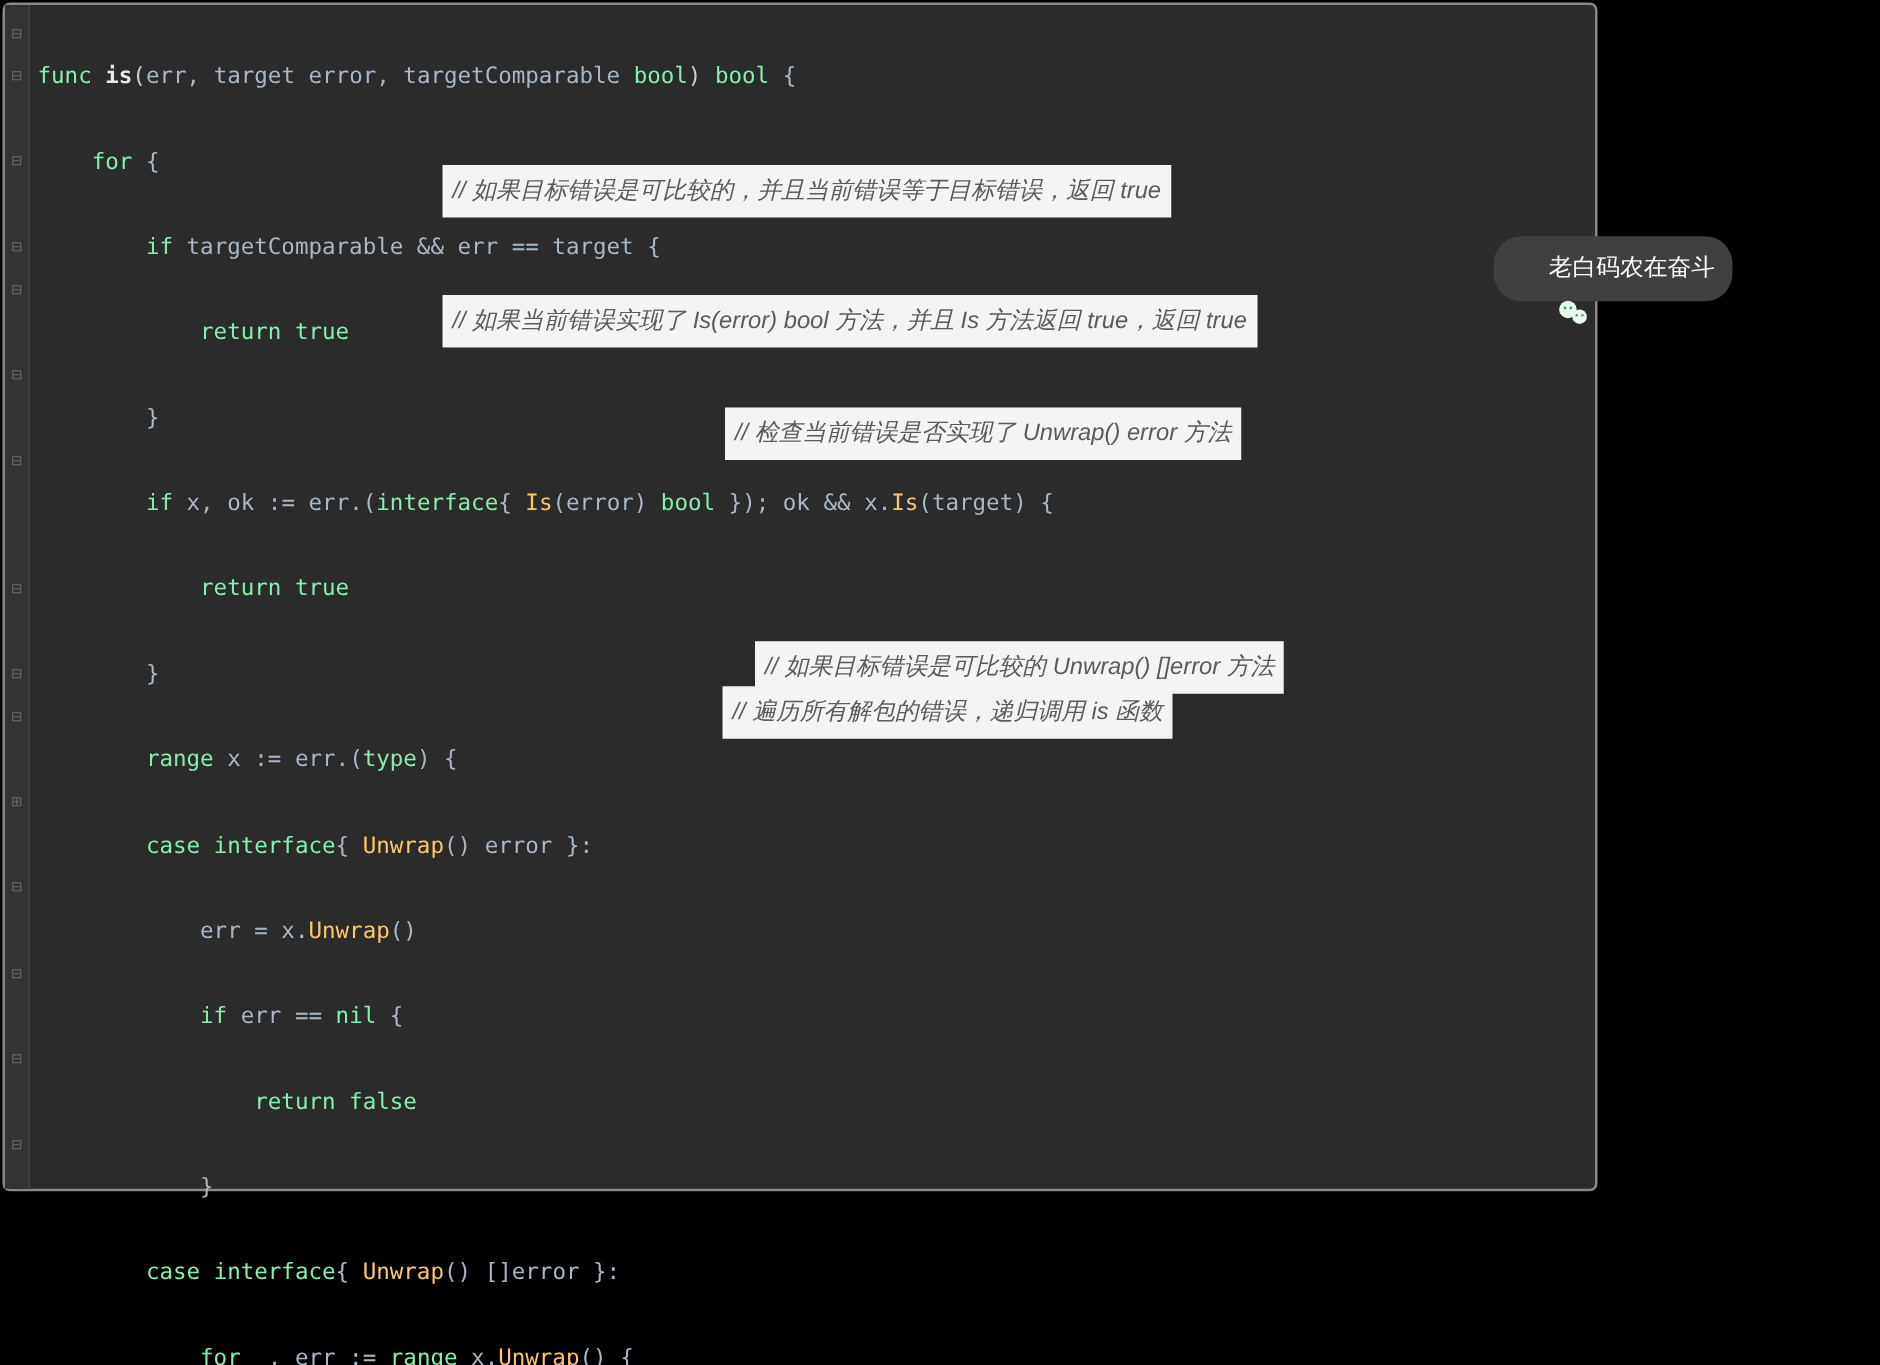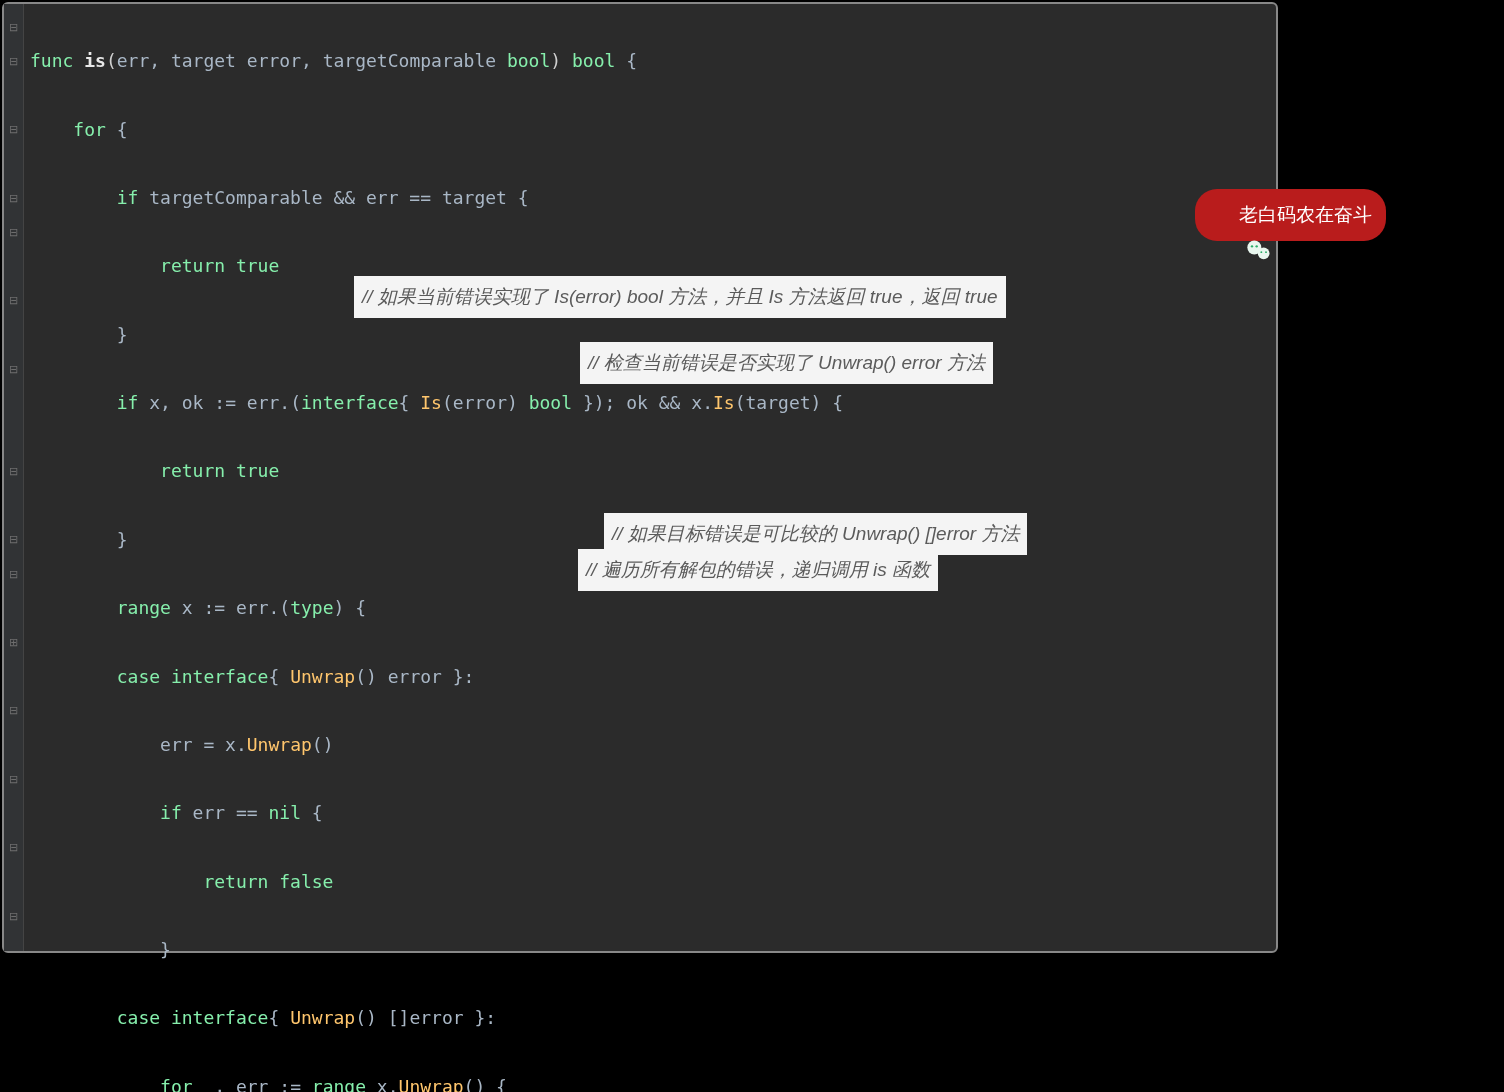--- a/index.html
+++ b/index.html
@@ -63,21 +63,21 @@
     font-style: italic;
     padding: 3px 8px;
     white-space: nowrap;
     z-index: 5;
   }
 
   .badge {
     position: absolute;
     right: -110px;
     top: 185px;
-    background: #b91c1c;
+    background: #404040;
     color: #fff;
     font-family: -apple-system, 'PingFang SC', sans-serif;
     font-size: 19px;
     padding: 8px 14px 8px 44px;
     border-radius: 22px;
     z-index: 10;
     display: flex;
     align-items: center;
   }
   .badge-icon {
@@ -145,22 +145,23 @@
 
 
 
 
 
 
 
 
 
     
-    <div class="overlay-comment" style="top:232px; left:330px;margin-top:40px;">// 如果当前错误实现了 Is(error) bool 方法，并且 Is 方法返回 true，返回 true</div>
-    <div class="overlay-comment" style="top:338px; left:556px;">// 检查当前错误是否实现了 Unwrap() error 方法</div>
+    <div class="overlay-comment" style="top:128px; left:330px;">// 如果目标错误是可比较的，并且当前错误等于目标错误，返回 true</div>
+    <div class="overlay-comment" style="top:232px; left:330px;">// 如果当前错误实现了 Is(error) bool 方法，并且 Is 方法返回 true，返回 true</div>
+    <div class="overlay-comment" style="top:322px; left:556px;">// 检查当前错误是否实现了 Unwrap() error 方法</div>
     <div class="overlay-comment" style="top:509px; left:580px;">// 如果目标错误是可比较的 Unwrap() []error 方法</div>
     <div class="overlay-comment" style="top:545px; left:554px;">// 遍历所有解包的错误，递归调用 is 函数</div>
 
     <div class="badge">
       <span class="badge-icon">
         <svg viewBox="0 0 24 24" fill="#e9f7ef">
             <circle cx="8" cy="9" r="6"></circle>
             <circle cx="16" cy="14" r="5"></circle>
             <circle cx="6" cy="8" r="1" fill="#2aae67"></circle>
             <circle cx="10" cy="8" r="1" fill="#2aae67"></circle>

